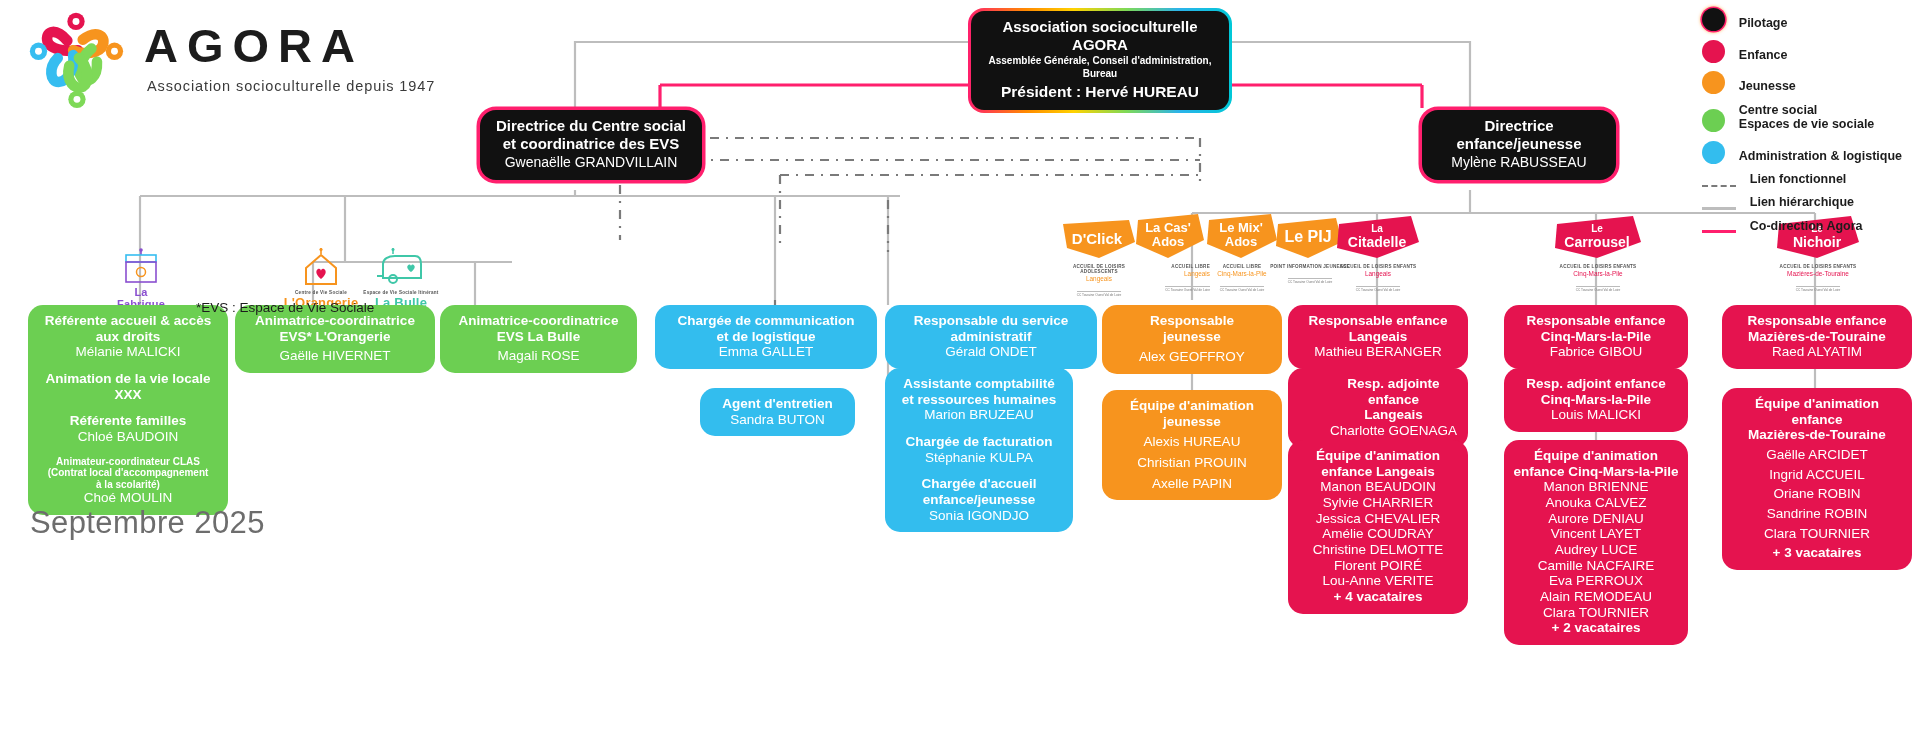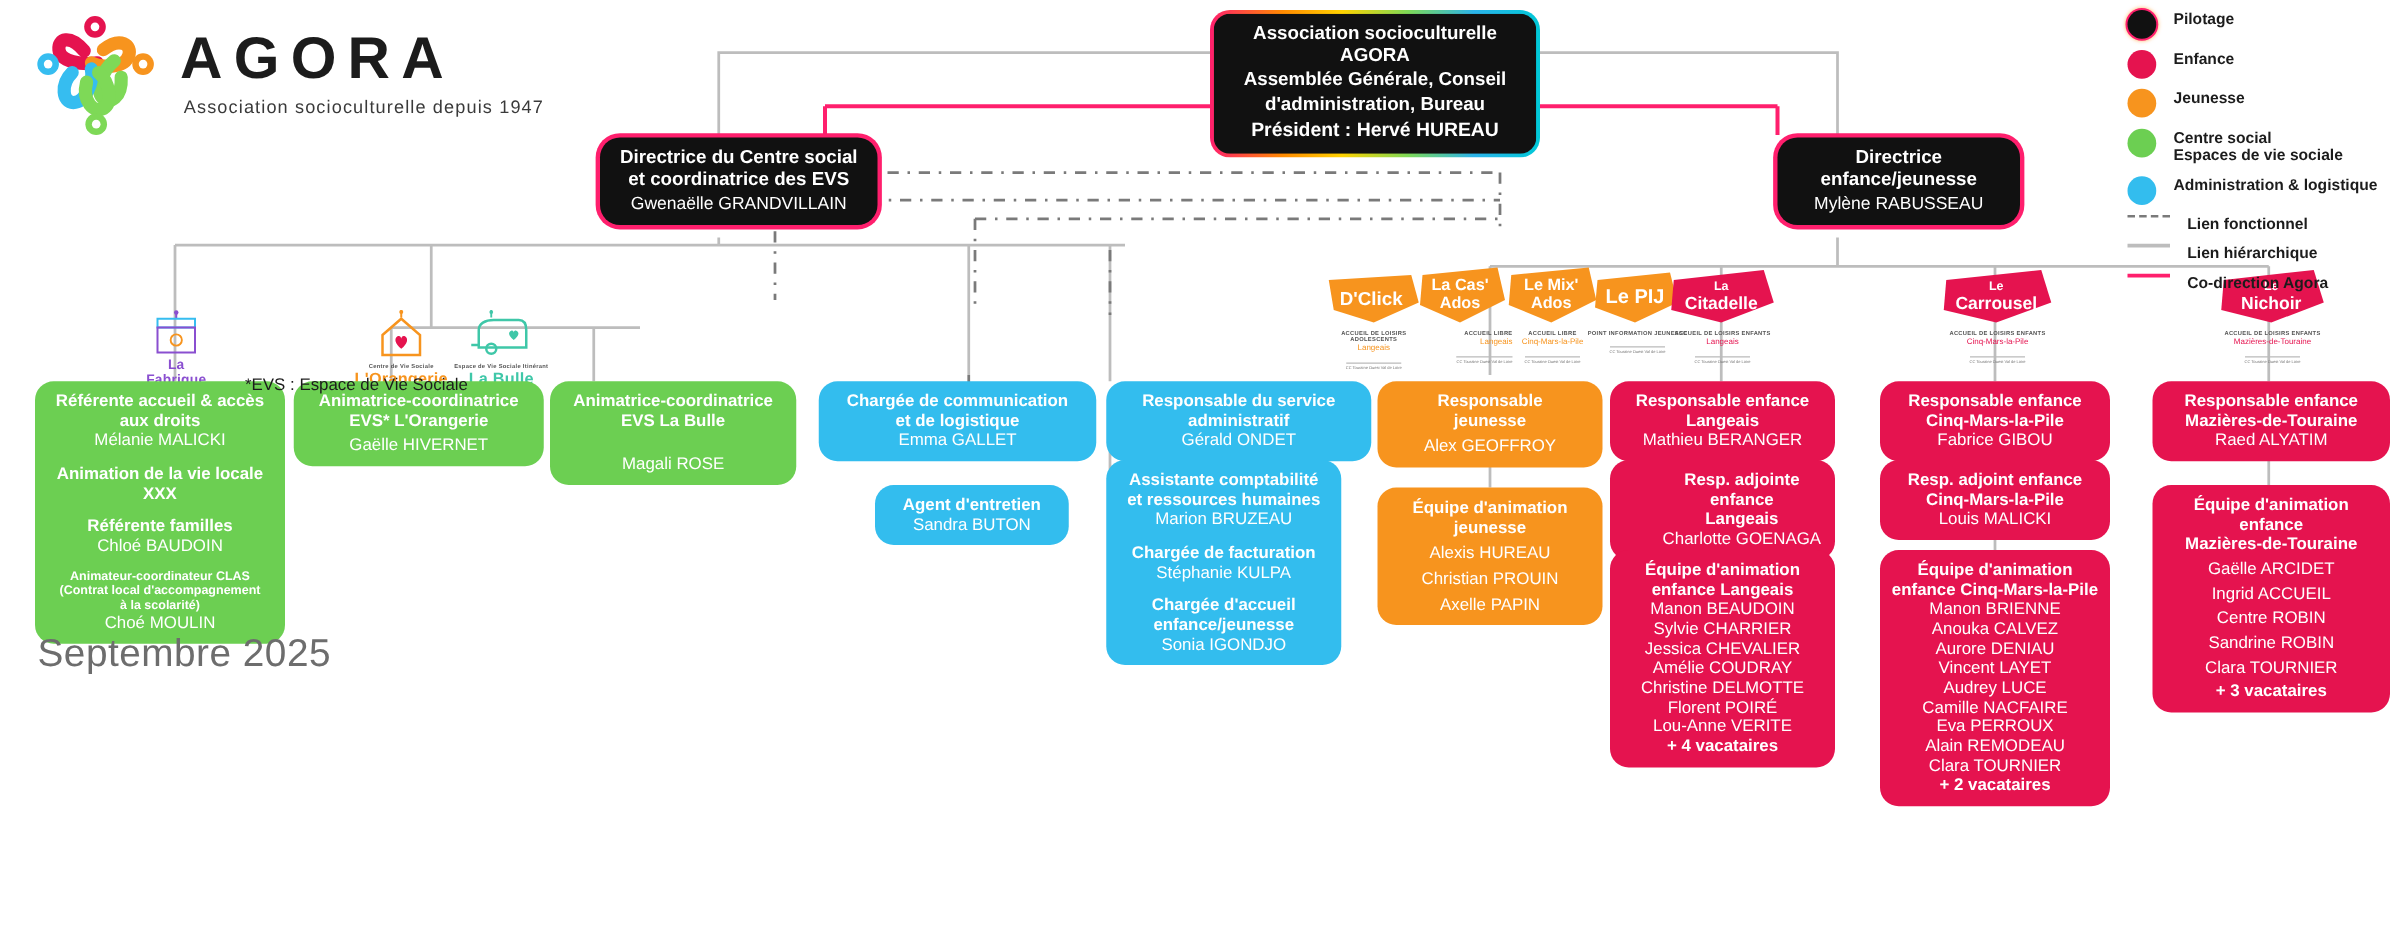--- a/index.html
+++ b/index.html
@@ -34,21 +34,21 @@
     box-shadow: 0 0 0 3.5px #ff1f6d;
   }
   .black-box.rainbow {
     box-shadow: none;
     background:
       linear-gradient(#111,#111) padding-box,
       linear-gradient(90deg,#ff1f6d 0%, #ff8a00 22%, #ffd200 40%, #7ed957 60%, #2bb3ea 80%, #00c8d7 100%) border-box;
     border: 3.5px solid transparent;
   }
   .bb-l1 { font-size: 15px; font-weight: 700; line-height: 1.18; }
-  .bb-l2 { font-size: 15px; font-weight: 700; line-height: 1.3; margin-top: 1px; }
+  .bb-l2 { font-size: 10px; font-weight: 700; line-height: 1.3; margin-top: 1px; }
   .bb-l3 { font-size: 15.5px; font-weight: 700; line-height: 1.25; margin-top: 2px; }
 
   
   .rbox {
     position: absolute; z-index: 4;
     border-radius: 15px; color: #ffffff; text-align: center;
     padding: 8px 9px 9px; line-height: 1.16;
   }
   .rbox .t  { font-size: 13.5px; font-weight: 700; }
   .rbox .n  { font-size: 13.5px; font-weight: 400; }
@@ -64,21 +64,21 @@
     position: absolute; z-index: 3; text-align: center;
   }
   .fac .fac-name { font-size: 15px; font-weight: 700; letter-spacing: .2px; }
   .fac .fac-k1 { font-size: 4.6px; font-weight: 700; letter-spacing: .25px; color: #555; margin-top: 2px; }
   .fac .fac-k2 { font-size: 6.4px; font-weight: 400; margin-top: 1px; }
   .fac .fac-k3 { font-size: 3.2px; color: #777; margin-top: 1.5px; border-top: .6px solid #bbb; padding-top: 1px; display:inline-block; }
   .fac svg { display: block; margin: 0 auto; }
 
   
   .legend { position: absolute; right: 18px; top: 8px; z-index: 6; }
-  .lg-row { display: flex; align-items: flex-start; margin-bottom: 8.5px; }
+  .lg-row { display: flex; align-items: flex-end; margin-bottom: 8.5px; }
   .lg-dot { width: 23px; height: 23px; border-radius: 50%; margin-right: 14px; flex: 0 0 23px; }
   .lg-dot.rainbow-dot {
     background: #111;
     box-shadow: 0 0 0 1.6px #ff1f6d, 0 0 3px 2px rgba(255,138,0,.5);
   }
   .lg-line { width: 34px; height: 3px; margin-right: 14px; flex: 0 0 34px; }
   .lg-line.dashed { height: 0; border-top: 2px dashed #7a7a7a; }
   .lg-line.solid  { background: #bdbdbd; }
   .lg-line.magenta{ background: #ff1f6d; }
   .lg-label { font-size: 12.5px; color: #1c1c1c; font-weight: 600; line-height: 1.18; }
@@ -361,21 +361,21 @@
 
   <div class="rbox green" style="left:235px; top:305px; width:200px;">
     <div class="t" style="white-space:pre-line">Animatrice-coordinatrice
 EVS* L'Orangerie</div>
     <div class="n" style="margin-top:4px">Gaëlle HIVERNET</div>
   </div>
 
   <div class="rbox green" style="left:440px; top:305px; width:197px;">
     <div class="t" style="white-space:pre-line">Animatrice-coordinatrice
 EVS La Bulle</div>
-    <div class="n" style="margin-top:19px">Magali ROSE</div>
+    <div class="n" style="margin-top:4px">Magali ROSE</div>
   </div>
 
   <div class="evs-note">*EVS : Espace de Vie Sociale</div>
 
   <div class="rbox blue" style="left:655px; top:305px; width:222px;">
     <div class="t" style="white-space:pre-line">Chargée de communication
 et de logistique</div>
     <div class="n">Emma GALLET</div>
   </div>
 
@@ -474,21 +474,21 @@
 Mazières-de-Touraine</div>
     <div class="n">Raed ALYATIM</div>
   </div>
 
   <div class="rbox pink" style="left:1722px; top:388px; width:190px;">
     <div class="t" style="white-space:pre-line">Équipe d'animation
 enfance
 Mazières-de-Touraine</div>
     <div class="n" style="margin-top:4px">Gaëlle ARCIDET</div>
     <div class="n" style="margin-top:4px">Ingrid ACCUEIL</div>
-    <div class="n" style="margin-top:4px">Centre ROBIN</div>
+    <div class="n" style="margin-top:4px">Oriane ROBIN</div>
     <div class="n" style="margin-top:4px">Sandrine ROBIN</div>
     <div class="n" style="margin-top:4px">Clara TOURNIER</div>
     <div class="t" style="margin-top:4px">+ 3 vacataires</div>
   </div>
 
   <div class="date-stamp">Septembre 2025</div>
 
 </div>
 
 </body></html>

